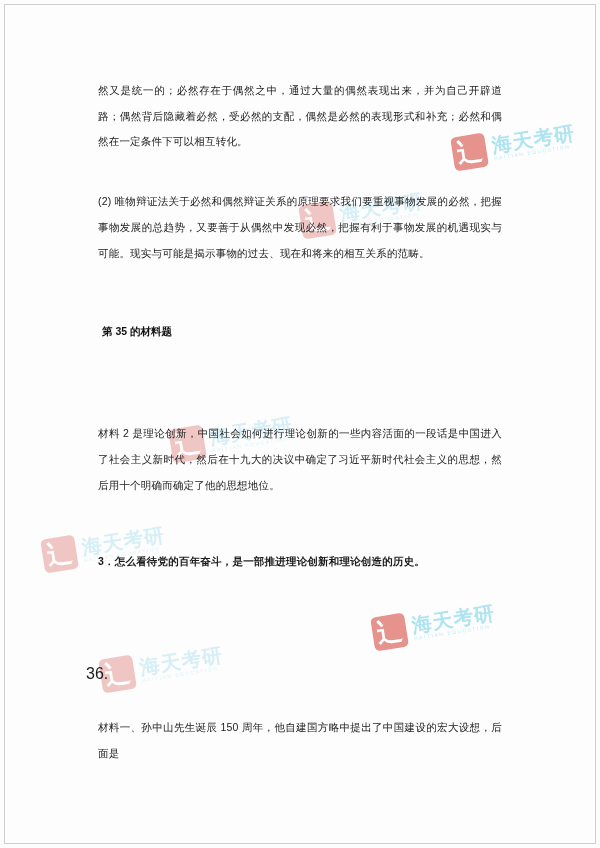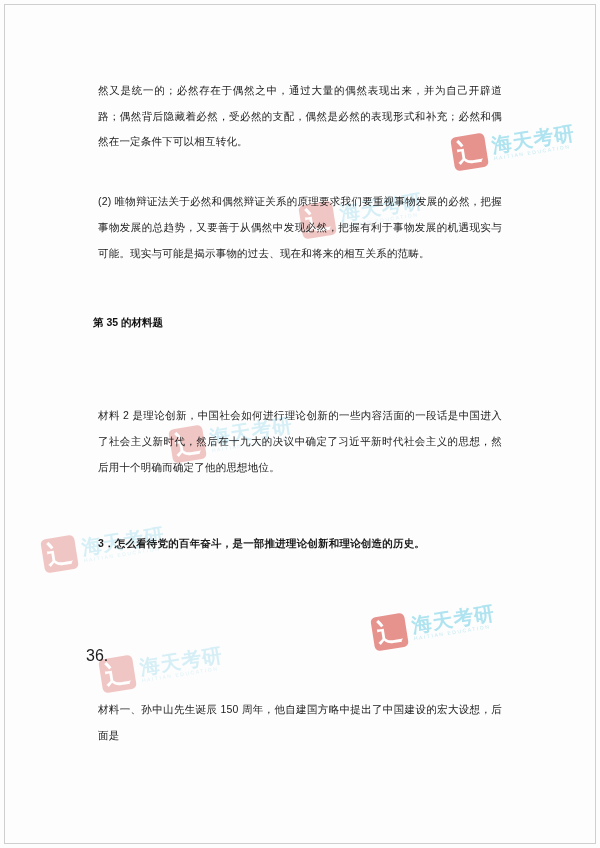--- a/index.html
+++ b/index.html
@@ -48,21 +48,21 @@
   }
   .spacer-lg { height: 26px; }
   .spacer-md { height: 18px; }
   .spacer-sm { height: 10px; }
   .spacer-xl { height: 40px; }
   .heading {
     font-size: 10.5px;
     font-weight: bold;
     color: #111111;
     line-height: 2.2;
-    margin: 7px;
+    margin: 16px;
   }
   .numbered {
     font-size: 16px;
     color: #1b1b1b;
     line-height: 2.45;
     margin: 0;
   }
 
   
   .wm {

